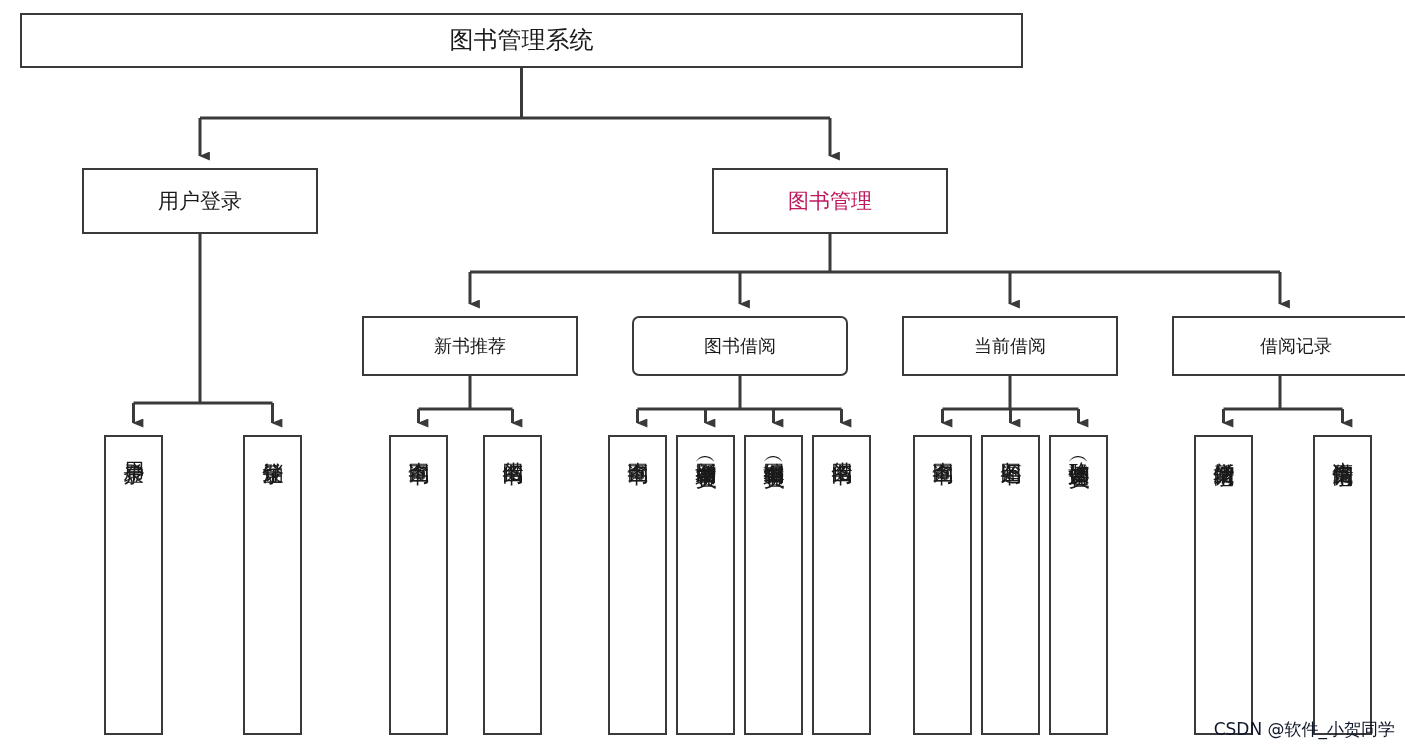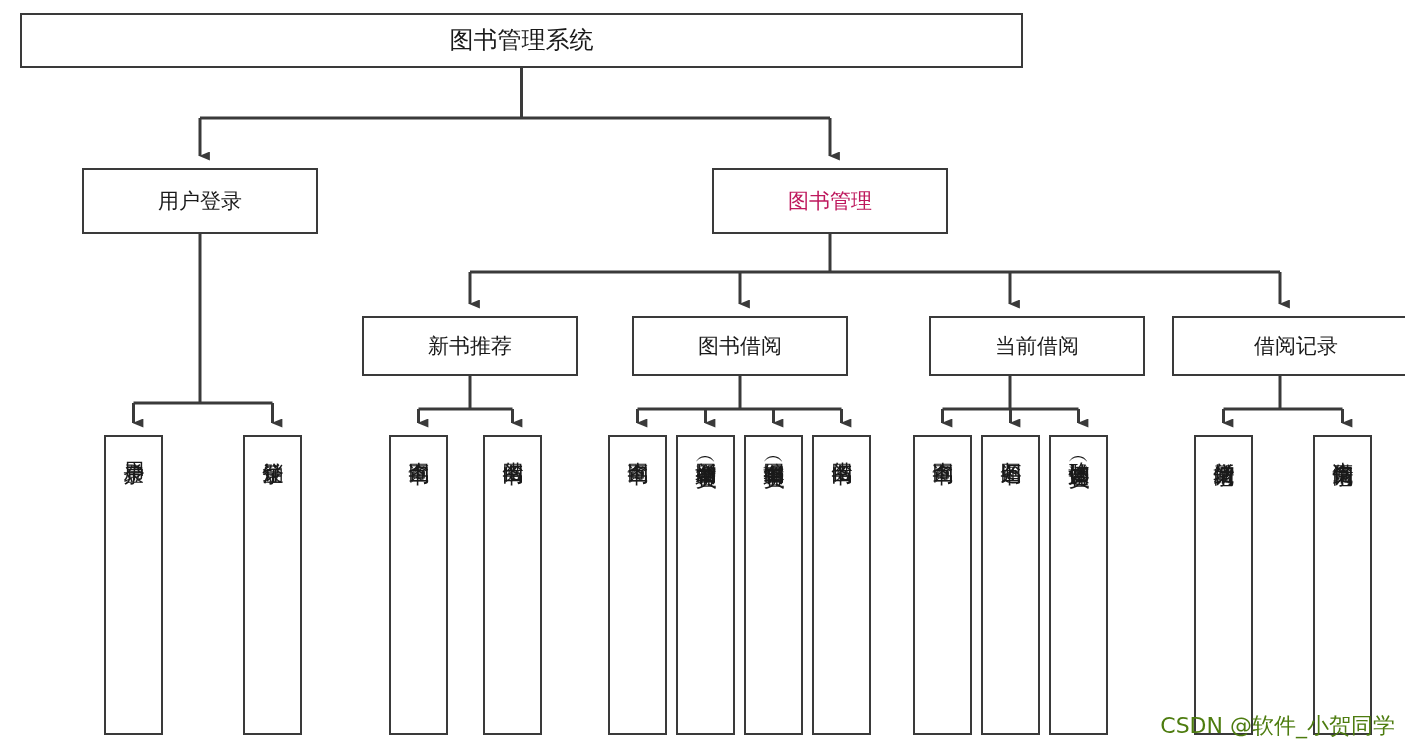--- a/index.html
+++ b/index.html
@@ -36,39 +36,39 @@
     color: #1a1a1a;
     z-index: 2;
   }
   .node .label {
     display: block;
     text-align: center;
     line-height: 1.18;
   }
   .node-root .label   { font-size: 24px; }
   .node-lv2 .label    { font-size: 21px; }
-  .node-lv3 .label    { font-size: 21px; }
+  .node-lv3 .label    { font-size: 18px; }
   .node-leaf {
     align-items: flex-start;
     padding-top: 8px;
   }
   .node-leaf .label {
     font-size: 21px;
     writing-mode: vertical-rl;
     text-orientation: upright;
     letter-spacing: 1px;
     line-height: 1;
     white-space: nowrap;
   }
   #watermark {
     position: absolute;
     right: 10px;
     bottom: 6px;
-    font-size: 22px;
-    color: #4d7c0f;
+    font-size: 17px;
+    color: #0f172a;
     z-index: 5;
     white-space: nowrap;
     font-family: "DejaVu Sans", "Liberation Sans", sans-serif;
   }
 </style>
 </head>
 <body>
 
 <div id="canvas">
   <svg id="wires" viewBox="0 0 1405 747" width="1405" height="747" aria-hidden="true">
@@ -117,24 +117,24 @@
       </div>
       <div class="node node-lv2" style="left: 82px; top: 168px; width: 236px; height: 66px; border-color: rgb(58, 58, 58); background: rgb(255, 255, 255); color: rgb(26, 26, 26);">
         <span class="label">用户登录</span>
       </div>
       <div class="node node-lv2" style="left: 712px; top: 168px; width: 236px; height: 66px; border-color: rgb(58, 58, 58); background: rgb(255, 255, 255); color: #be185d;">
         <span class="label">图书管理</span>
       </div>
       <div class="node node-lv3" style="left: 362px; top: 316px; width: 216px; height: 60px; border-color: rgb(58, 58, 58); background: rgb(255, 255, 255); color: rgb(26, 26, 26);">
         <span class="label">新书推荐</span>
       </div>
-      <div class="node node-lv3" style="left: 632px; top: 316px; width: 216px; height: 60px; border-color: rgb(58, 58, 58); background: rgb(255, 255, 255); color: rgb(26, 26, 26);">
+      <div class="node node-lv3" style="left: 632px; top: 316px; width: 216px; height: 60px; border-color: rgb(58, 58, 58); background: rgb(255, 255, 255); color: rgb(26, 26, 26); border-radius: 7px;">
         <span class="label">图书借阅</span>
       </div>
-      <div class="node node-lv3" style="left: 902px; top: 316px; width: 216px; height: 60px; border-color: rgb(58, 58, 58); background: rgb(255, 255, 255); color: rgb(26, 26, 26); margin-left: 27px;">
+      <div class="node node-lv3" style="left: 902px; top: 316px; width: 216px; height: 60px; border-color: rgb(58, 58, 58); background: rgb(255, 255, 255); color: rgb(26, 26, 26);">
         <span class="label">当前借阅</span>
       </div>
       <div class="node node-lv3" style="left: 1172px; top: 316px; width: 248px; height: 60px; border-color: rgb(58, 58, 58); background: rgb(255, 255, 255); color: rgb(26, 26, 26);">
         <span class="label">借阅记录</span>
       </div>
       <div class="node node-leaf" style="left: 104px; top: 435px; width: 59px; height: 300px; border-color: rgb(58, 58, 58); background: rgb(255, 255, 255); color: rgb(26, 26, 26);">
         <span class="label">用户登录</span>
       </div>
       <div class="node node-leaf" style="left: 243px; top: 435px; width: 59px; height: 300px; border-color: rgb(58, 58, 58); background: rgb(255, 255, 255); color: rgb(26, 26, 26);">
         <span class="label">注销登录</span>

